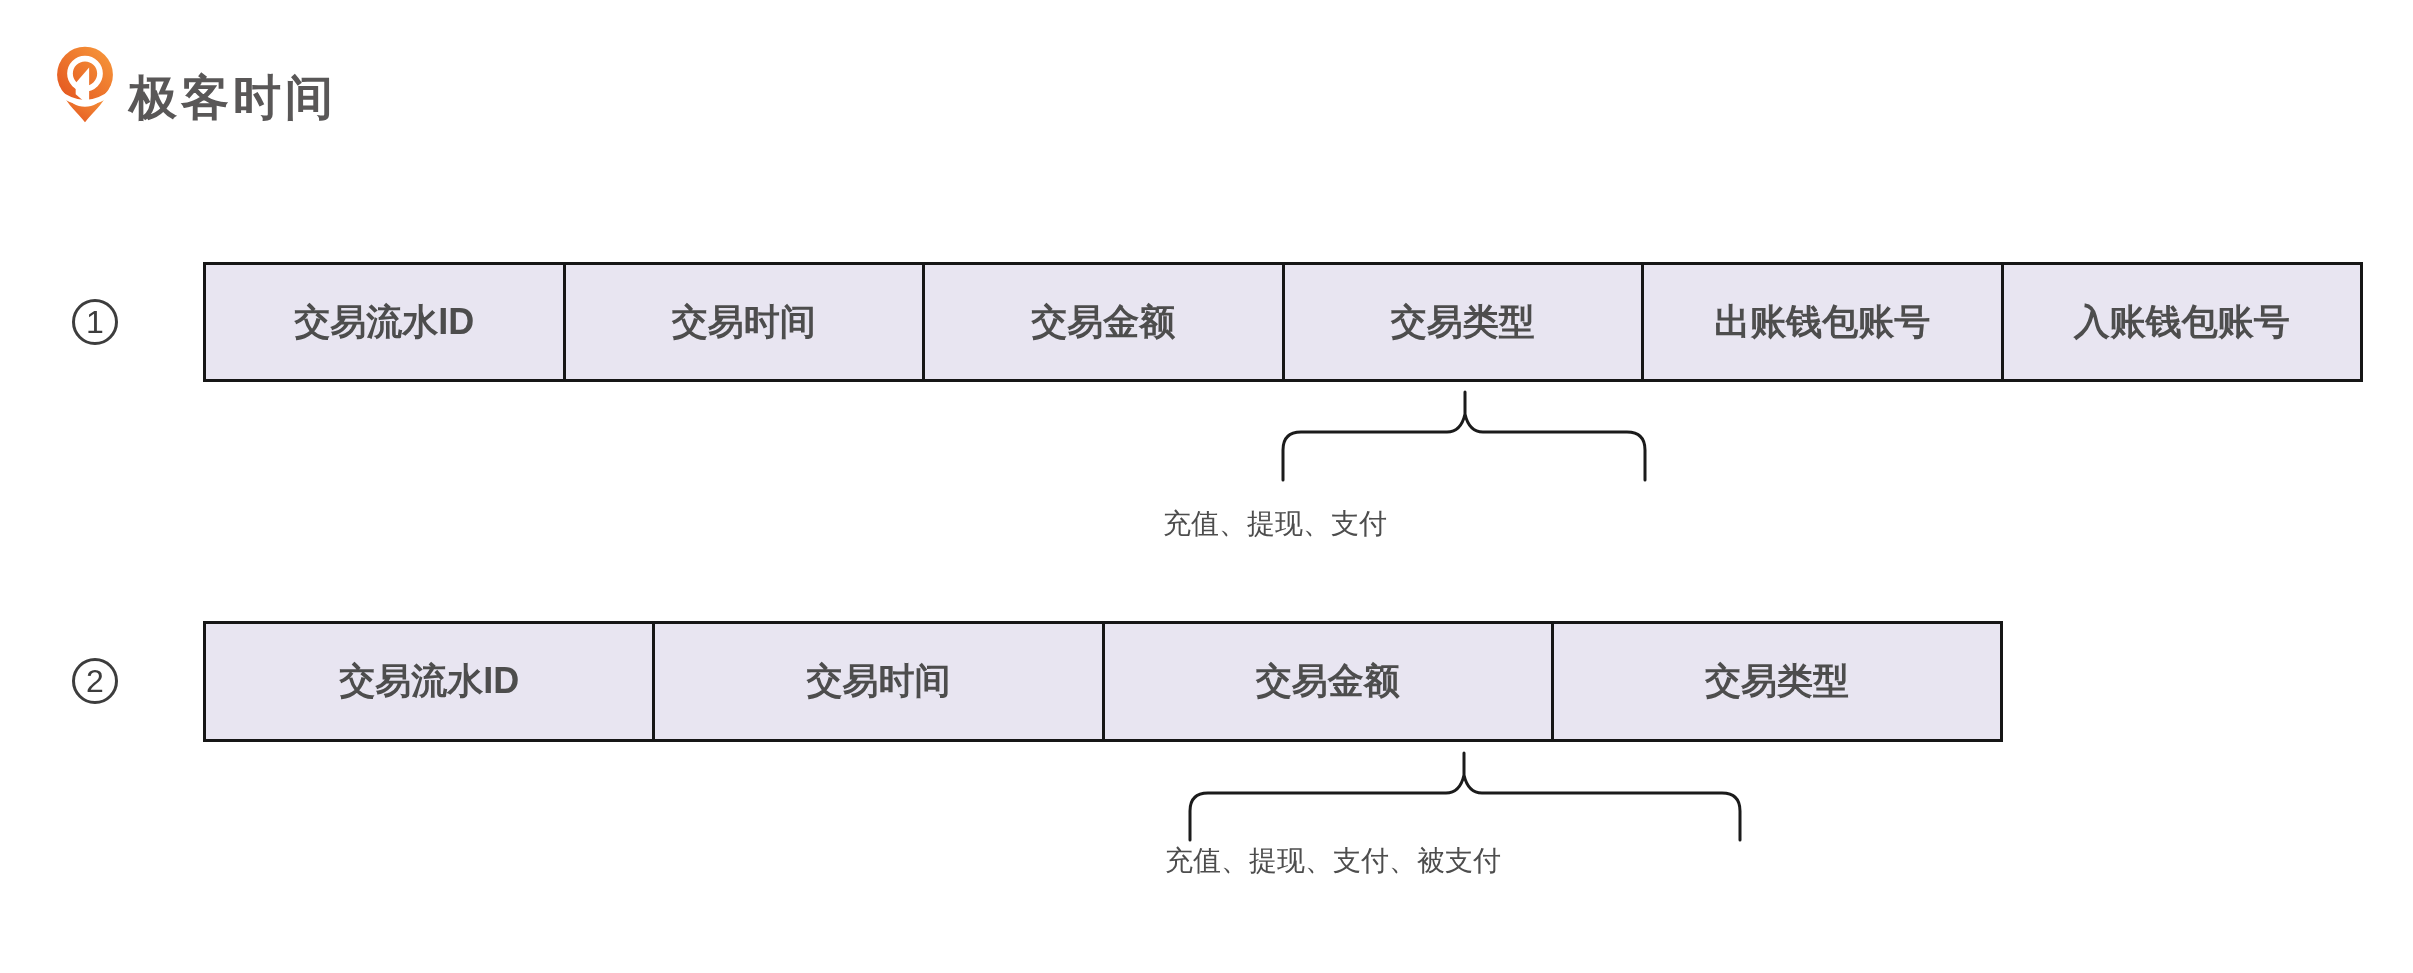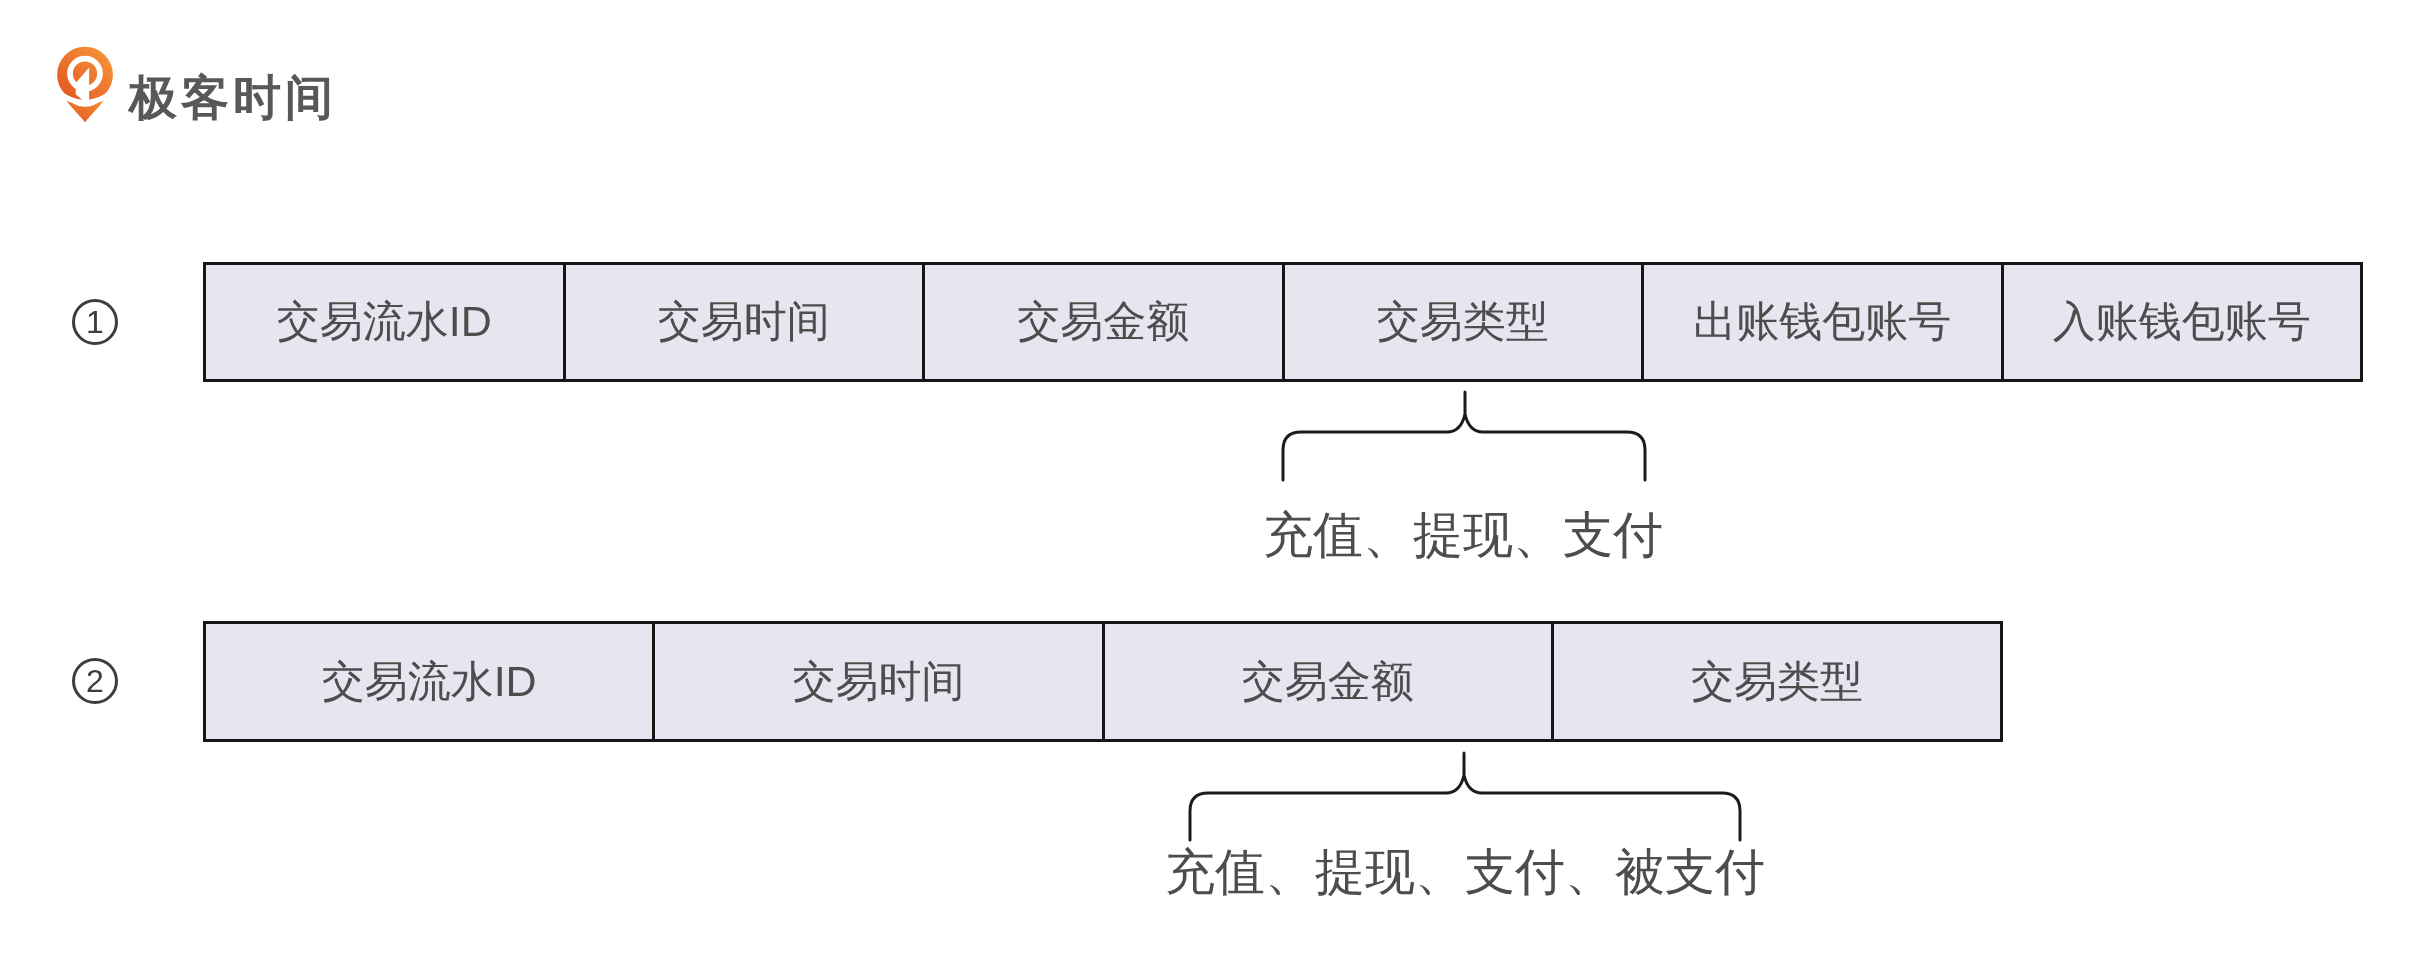--- a/index.html
+++ b/index.html
@@ -25,29 +25,30 @@
     border-radius:50%;display:flex;align-items:center;justify-content:center;
     font-size:32px;font-weight:400;color:var(--marker-color);line-height:1;
   }
   
   .table-row{
     display:flex;box-sizing:border-box;background:var(--cell-fill);
     border:3px solid var(--cell-border);
   }
   .cell{
     flex:1 1 0;display:flex;align-items:center;justify-content:center;
-    font-size:43px;color:var(--cell-text);white-space:nowrap;
+    font-size:36px;color:var(--cell-text);white-space:nowrap;
     border-right:3px solid var(--cell-border);
+    font-weight:bold;
   }
   .cell:last-child{border-right:none;}
   
   .brace{display:block;}
   .brace path{fill:none;stroke:var(--brace-color);stroke-width:3;stroke-linecap:round;stroke-linejoin:round;}
   .annotation{
-    width:600px;text-align:center;font-size:50px;color:var(--annotation-color);
+    width:600px;text-align:left;font-size:28px;color:var(--annotation-color);
     white-space:nowrap;line-height:1;
   }
 </style>
 </head>
 <body>
 
 <div class="abs logo">
   <span>
     <svg width="60" height="80" viewBox="0 0 58 76" aria-hidden="true">
       <defs>

